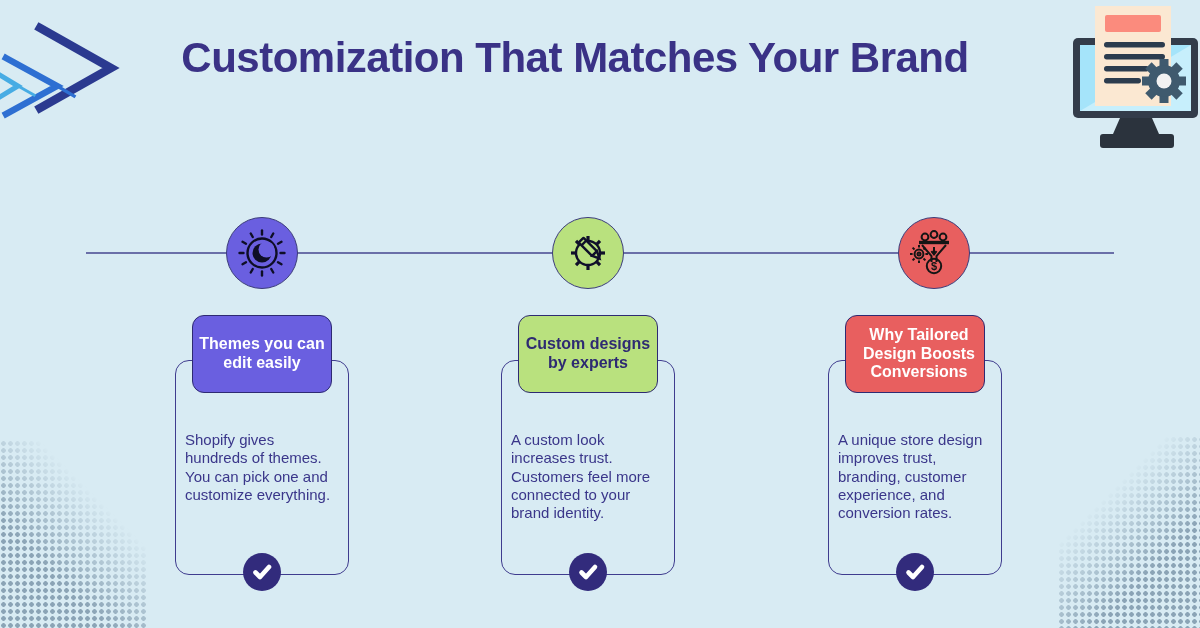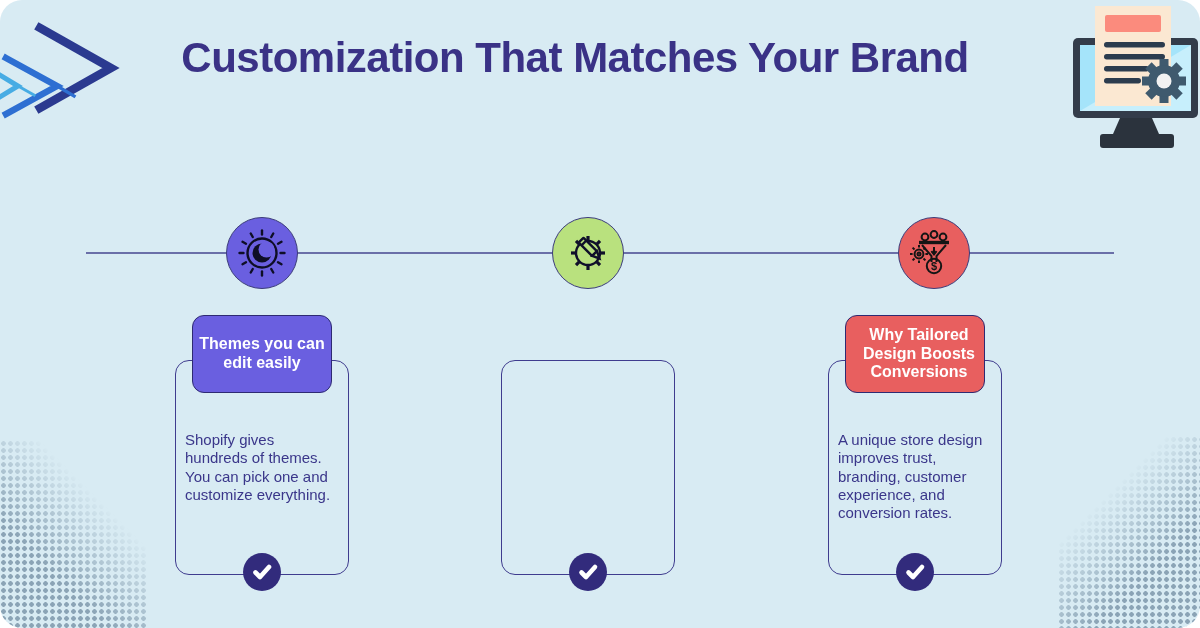--- a/index.html
+++ b/index.html
@@ -1,18 +1,18 @@
 <!DOCTYPE html>
 <html><head>
 <meta charset="utf-8">
 <style>
   html,body{margin:0;padding:0;}
   .stage{
     position:relative;width:1200px;height:628px;overflow:hidden;
-    background:#d8ebf3;font-family:"Liberation Sans",sans-serif;border-radius:22px;
+    background:#d8ebf3;font-family:"Liberation Sans",sans-serif;
   }
   
   .title{
     position:absolute;top:34px;left:125px;right:175px;margin:0;
     text-align:center;font-size:42px;font-weight:800;letter-spacing:-.5px;
     color:#3a3286;
   }
   .arrows-svg{position:absolute;left:0;top:20px;}
   .monitor-svg{position:absolute;left:1068px;top:2px;}
   
@@ -199,20 +199,22 @@
     <p class="body-text">Shopify gives hundreds of themes. You can pick one and customize everything.</p>
     <div class="check-circle" style="background: rgb(50, 43, 124);">
       <svg width="26" height="26" viewBox="-13 -13 26 26">
         <path d="M-6.5 0.5 L-2 5 L7 -5" fill="none" stroke="#ffffff" stroke-width="4.6" stroke-linecap="round" stroke-linejoin="round"></path>
       </svg>
     </div>
   </div>
 
   <div class="column col2">
     <div class="card" style="border-color: rgb(63, 60, 142);"></div>
+    <div class="badge" style="background: rgb(185, 225, 126); color: rgb(46, 42, 114);">Custom designs by experts</div>
+    <p class="body-text">A custom look increases trust. Customers feel more connected to your brand identity.</p>
     <div class="check-circle" style="background: rgb(50, 43, 124);">
       <svg width="26" height="26" viewBox="-13 -13 26 26">
         <path d="M-6.5 0.5 L-2 5 L7 -5" fill="none" stroke="#ffffff" stroke-width="4.6" stroke-linecap="round" stroke-linejoin="round"></path>
       </svg>
     </div>
   </div>
 
   <div class="column col3">
     <div class="card" style="border-color: rgb(63, 60, 142);"></div>
     <div class="badge" style="background: rgb(232, 95, 95); color: rgb(255, 255, 255); padding-left: 14px;">Why Tailored Design Boosts Conversions</div>

